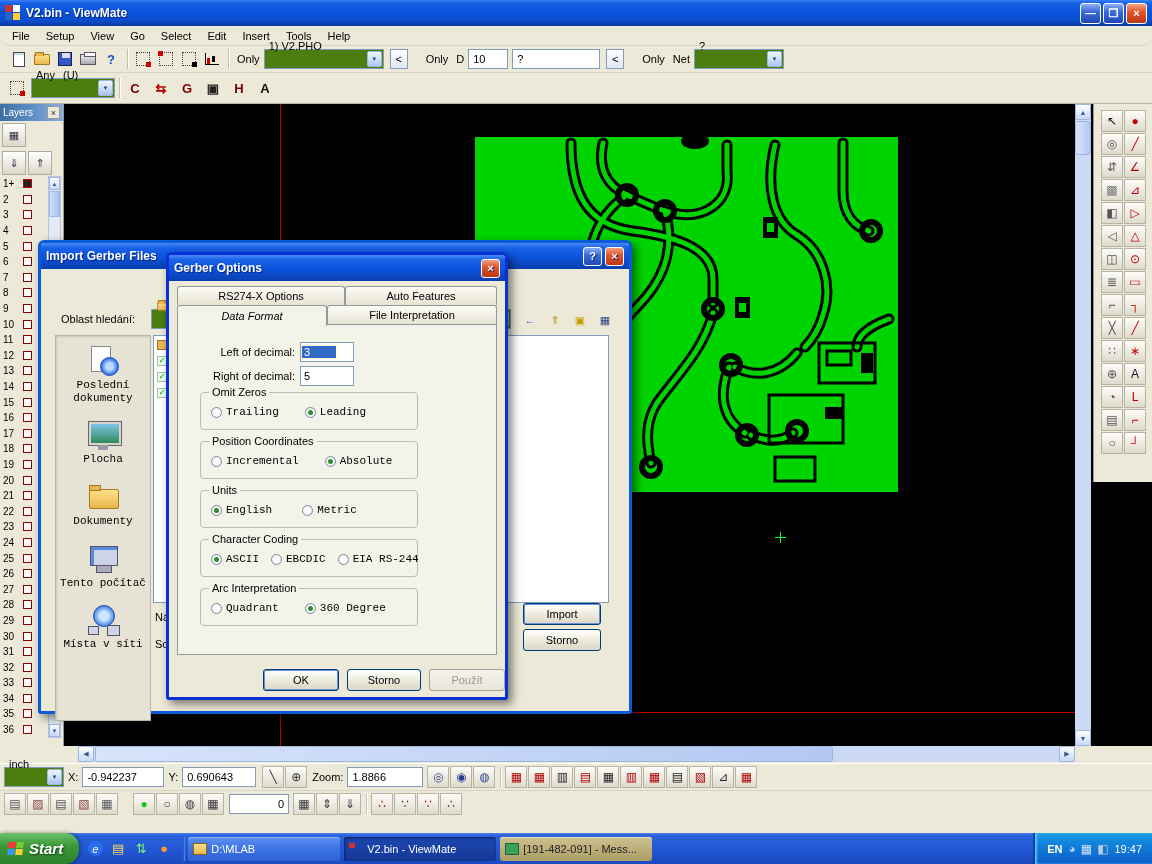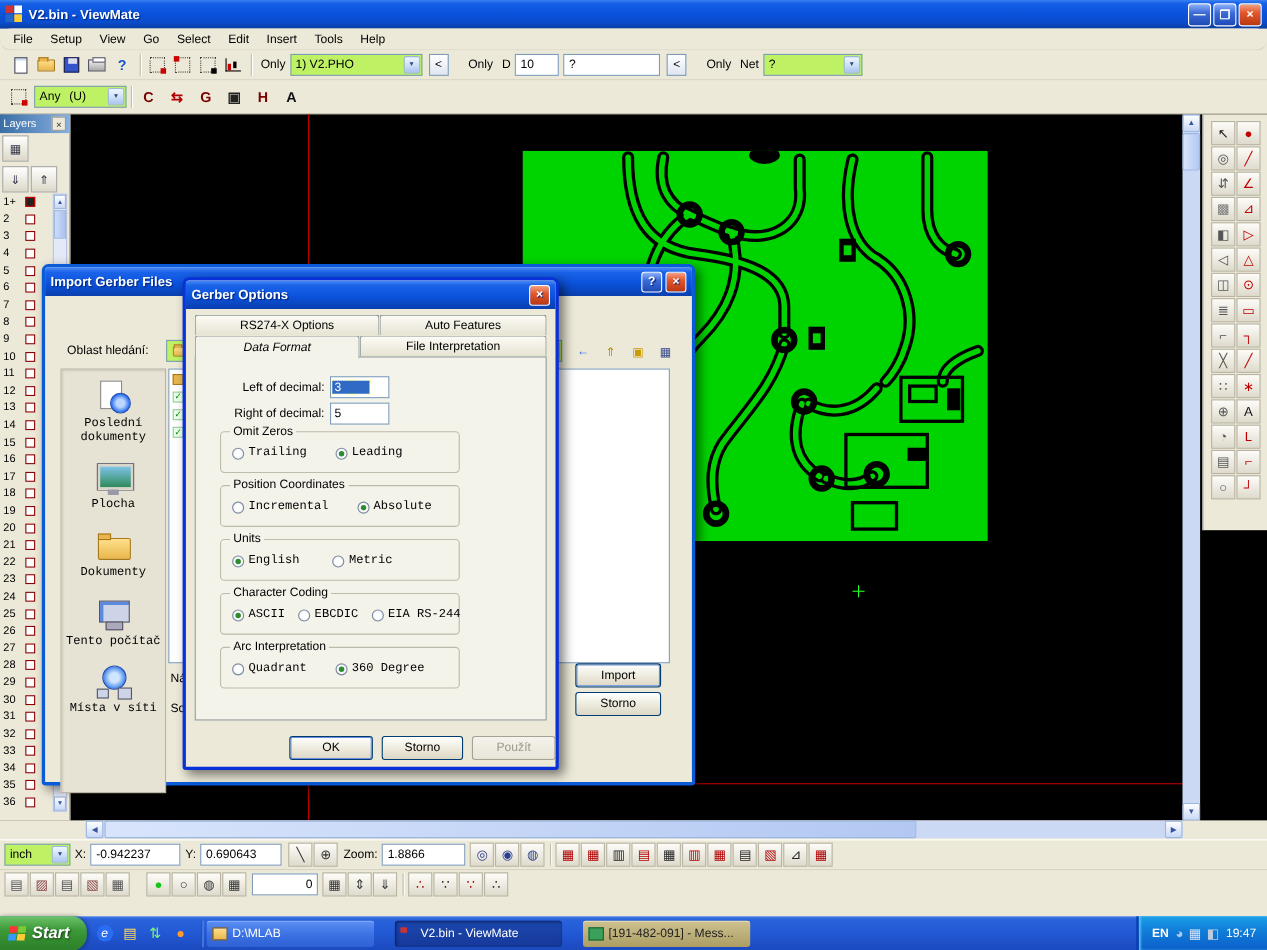--- a/index.html
+++ b/index.html
@@ -35,21 +35,21 @@
   .icon-print::before{ content:""; position:absolute; left:3px; top:-3px; width:10px; height:3px; background:#fff; border:1px solid #556; }
   .icon-help { color:#15c; font-weight:bold; font-size:13px; }
   .icon-dotsel { width:14px; height:14px; border:1px dotted #444; position:relative; }
   .icon-dotsel::after { content:""; position:absolute; width:5px; height:5px; background:#c00; right:-2px; bottom:-2px; }
   .icon-dotsel.v2::after { left:-2px; top:-2px; right:auto; bottom:auto; }
   .icon-dotsel.v3::after { background:#000; }
   .icon-chart { width:14px; height:12px; border-left:1px solid #000; border-bottom:1px solid #000; position:relative; }
   .icon-chart::before { content:""; position:absolute; left:1px; bottom:0; width:3px; height:6px; background:#c00; box-shadow:5px -2px 0 #000; }
   .lbl { margin:0 4px; white-space:nowrap; }
   .fieldbox { background:#fff; border:1px solid #7f9db9; height:20px; display:flex; align-items:center; padding:0 4px; white-space:nowrap; }
-  .combo { position:relative; background:#bef264; border:1px solid #7f9db9; height:20px; display:flex; align-items:center; padding:0 18px 0 4px; white-space:nowrap; }
+  .combo { position:relative; background:#4d7c0f; border:1px solid #7f9db9; height:20px; display:flex; align-items:flex-end; padding:0 18px 16px 4px; white-space:nowrap; }
   .combo .arr, .arrbtn { position:absolute; right:1px; top:1px; bottom:1px; width:15px;
     background:linear-gradient(180deg,#f0f6ff,#cfe0f8 50%,#aac4ee); border:1px solid #9db8e0; border-radius:2px;
     display:flex; align-items:center; justify-content:center; }
   .combo .arr::after, .arrbtn::after { content:"▼"; font-size:6px; color:#2c4a80; }
   .smallbtn { width:18px; height:20px; border:1px solid #7f9db9; background:linear-gradient(#fff,#dfe6f2); display:flex; align-items:center; justify-content:center; }
 
   
   .workspace { position:absolute; left:0; top:104px; width:1152px; height:642px; background:#000; }
   .red-v { position:absolute; left:280px; top:0; width:1px; height:642px; background:#c00000; }
   .red-h { position:absolute; left:0; top:608px; width:1075px; height:1px; background:#c00000; }
@@ -155,21 +155,21 @@
   
   .taskbar { position:absolute; left:0; top:833px; width:1152px; height:31px; background:linear-gradient(180deg,#4c82e8 0%,#2a63dc 8%,#2258d4 50%,#1c4ac0 95%); display:flex; align-items:center; }
   .startbtn { height:31px; padding:0 16px 0 8px; display:flex; align-items:center; gap:5px; border-radius:0 14px 14px 0;
     background:linear-gradient(180deg,#6cc26a 0%,#3c9a39 40%,#2e832b 90%); box-shadow:1px 0 4px rgba(0,0,0,.4); color:#fff; font-weight:bold; font-style:italic; font-size:15px; text-shadow:1px 1px 2px #143d12; }
   .flag { width:16px; height:14px; display:grid; grid-template-columns:7px 7px; grid-template-rows:6px 6px; gap:1px; transform:skewX(-8deg); }
   .flag i:nth-child(1){background:#f33;} .flag i:nth-child(2){background:#7c3;} .flag i:nth-child(3){background:#39f;} .flag i:nth-child(4){background:#fc3;}
   .quicklaunch { display:flex; align-items:center; margin:0 6px; gap:3px; }
   .ql { width:20px; height:22px; display:flex; align-items:center; justify-content:center; font-size:13px; }
   .ql-ie { background:#2a6df0; border-radius:50%; width:15px; height:15px; display:flex; align-items:center; justify-content:center; font-size:11px; font-style:italic; }
   .tb-sep { width:2px; height:24px; background:linear-gradient(90deg,#1a45b4,#6a96f0); margin:0 3px; }
-  .task-windows { display:flex; align-items:flex-start; gap:19px; flex:1; }
+  .task-windows { display:flex; align-items:flex-start; gap:4px; flex:1; }
   .taskbtn { width:152px; height:24px; border-radius:3px; display:flex; align-items:center; padding:0 5px; gap:4px; color:#fff;
     background:linear-gradient(180deg,#5c90f2,#3a70e2 55%,#2f62d4); box-shadow:inset 0 1px 0 #8ab2f8; }
   .taskbtn.active { background:linear-gradient(180deg,#1c47ae,#16389a); box-shadow:inset 1px 1px 3px #0a1f60; }
   .taskbtn.flash { background:linear-gradient(180deg,#cec292,#ab9d62); color:#222; box-shadow:inset 0 1px 0 #e8dfba; }
   .taskbtn-label { overflow:hidden; white-space:nowrap; text-overflow:clip; font-size:11px; }
   .tb-ic { width:14px; height:12px; flex:none; }
   .tb-ic-folder { background:linear-gradient(#ffe08a,#e8b64c); border:1px solid #8a621c; }
   .tb-ic-viewmate { display:grid; grid-template-columns:6px 6px; grid-template-rows:5px 5px; gap:1px; }
   .tb-ic-viewmate::before { content:""; background:#c33; } 
   .tb-ic-mess { background:#3aa05a; border:1px solid #1c6030; }

